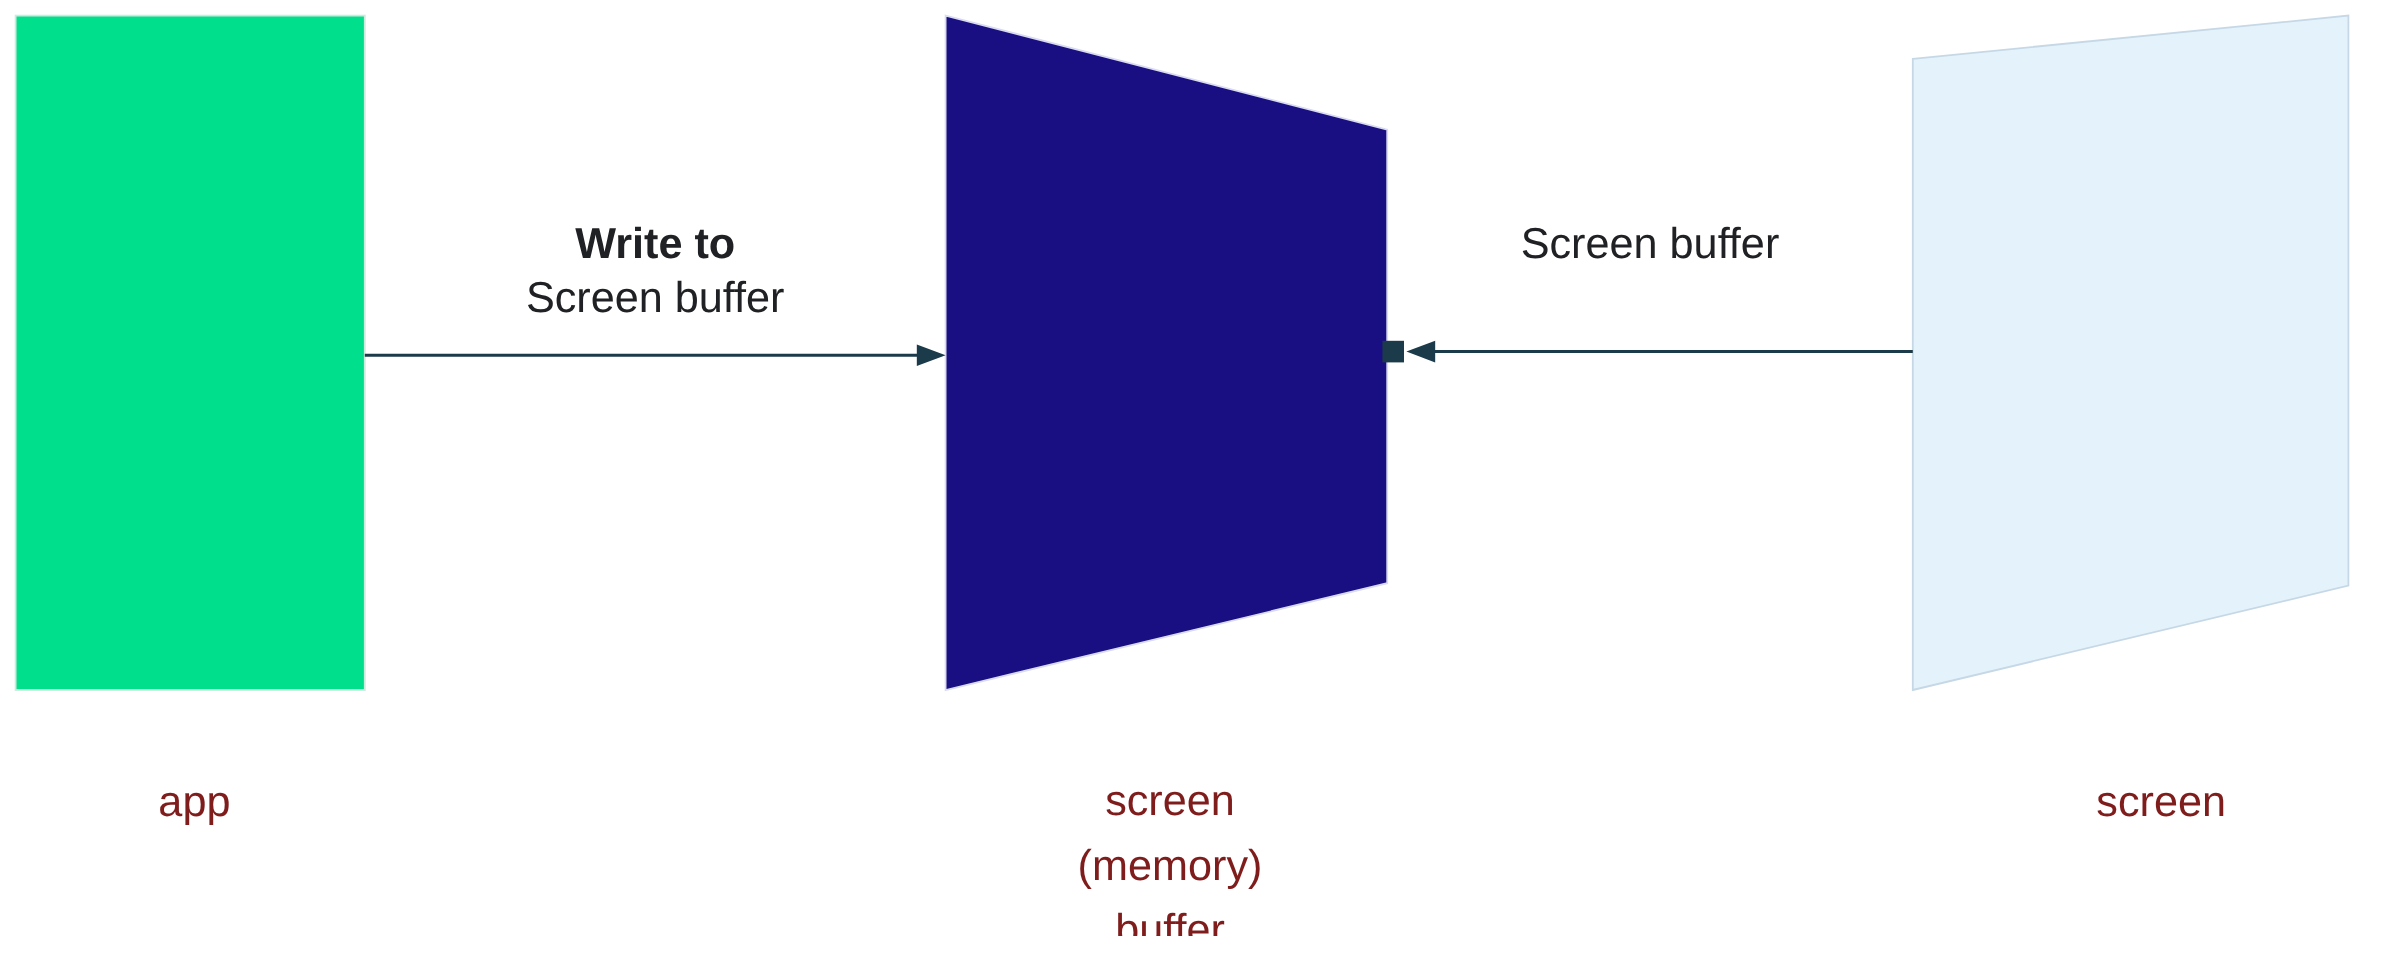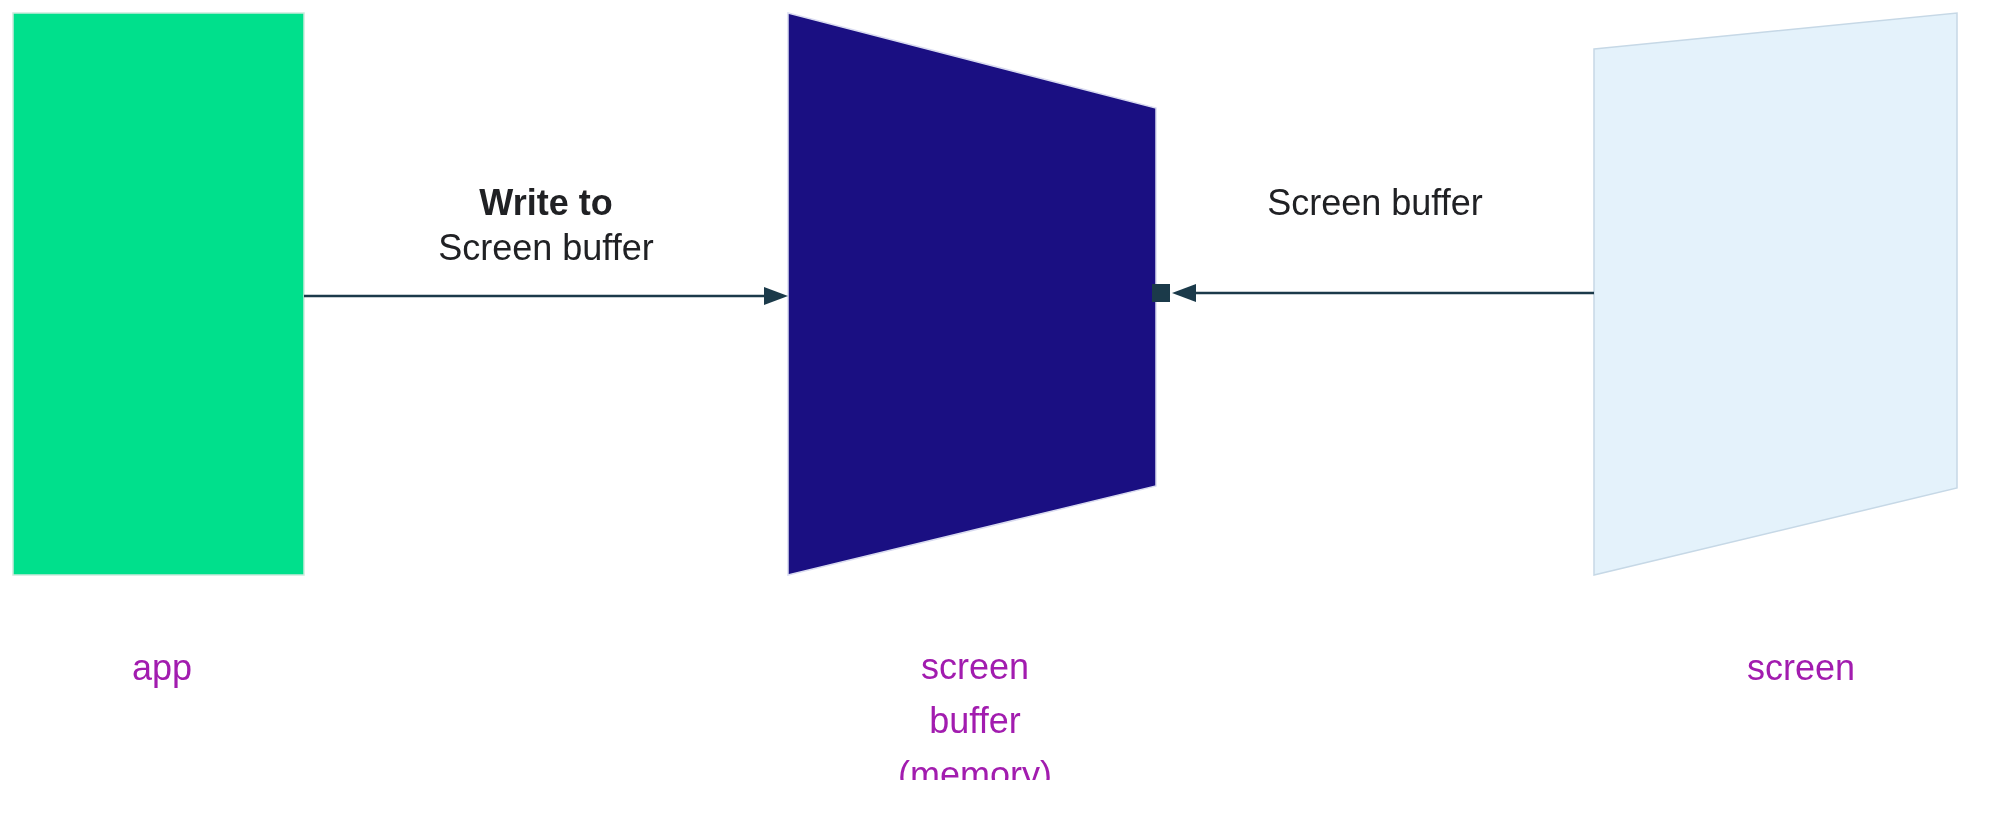--- a/index.html
+++ b/index.html
@@ -20,21 +20,21 @@
     left: 0;
     top: 0;
     width: 1999px;
     height: 816px;
     display: block;
   }
   .label {
     position: absolute;
     transform: translateX(-50%);
     text-align: center;
-    color: #a21caf;
+    color: #7f1d1d;
     font-size: 36px;
     line-height: 1.25;
     white-space: nowrap;
   }
   .arrow-label {
     position: absolute;
     transform: translateX(-50%);
     text-align: center;
     color: #202124;
     font-size: 36px;
@@ -84,19 +84,19 @@
   </div>
 
   <div class="arrow-label" style="left: 1375px; top: 180px;">
     <div>Screen buffer</div>
   </div>
 
   <div class="label" style="left: 162px; top: 645px;">app</div>
 
   <div class="label node-label-multi" style="left: 975px; top: 640px;">
     <div>screen</div>
+    <div>(memory)</div>
     <div>buffer</div>
-    <div>(memory)</div>
   </div>
 
   <div class="label" style="left: 1801px; top: 645px;">screen</div>
 
 </div>
 
 </body></html>

